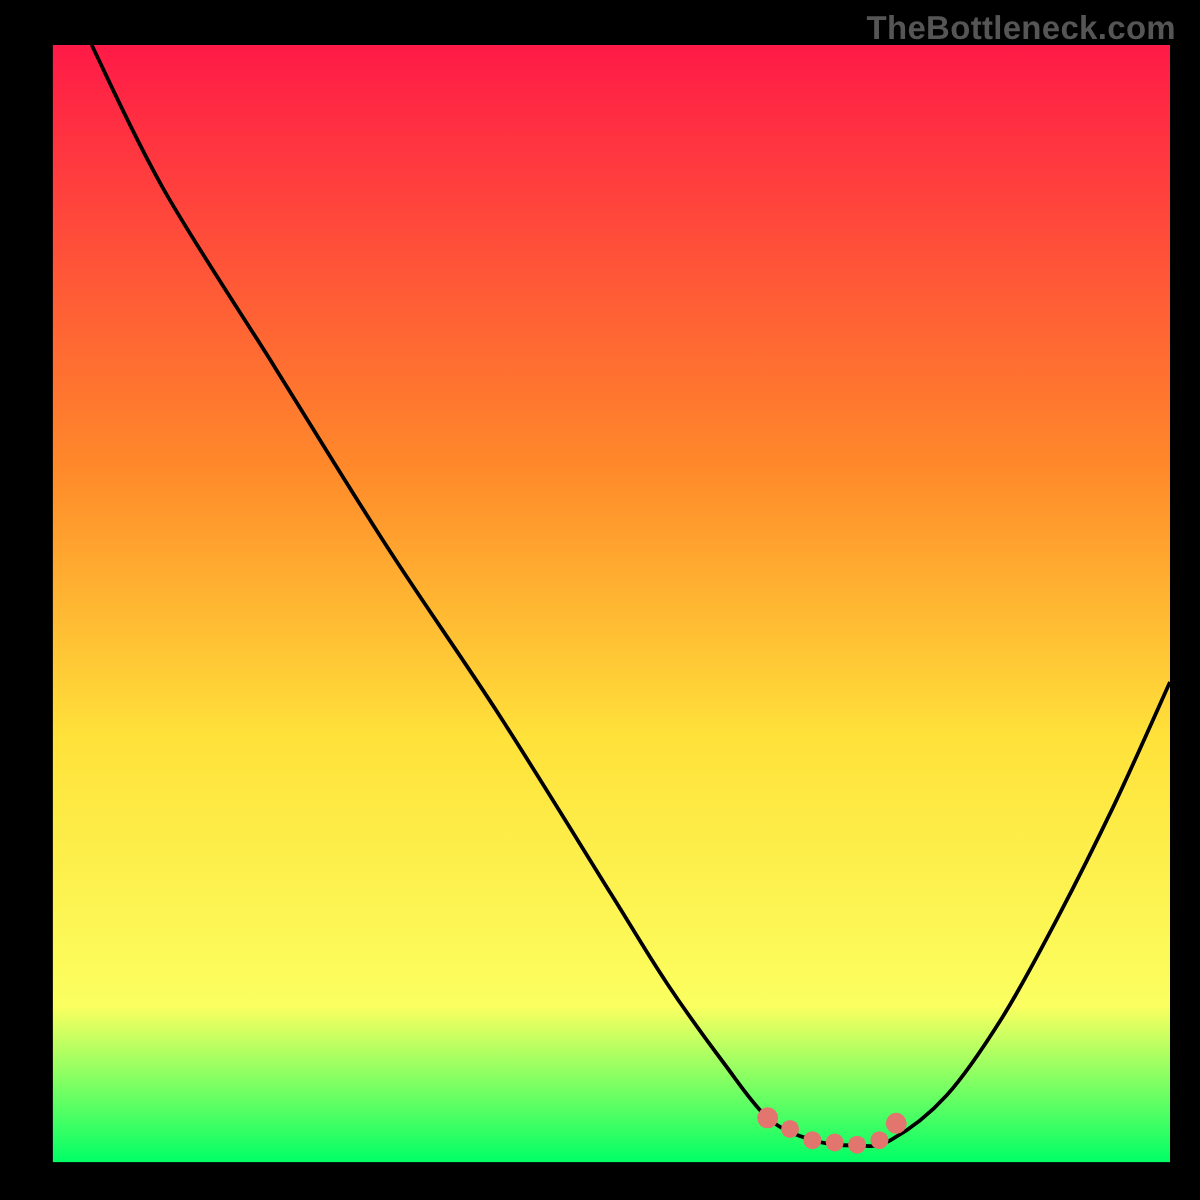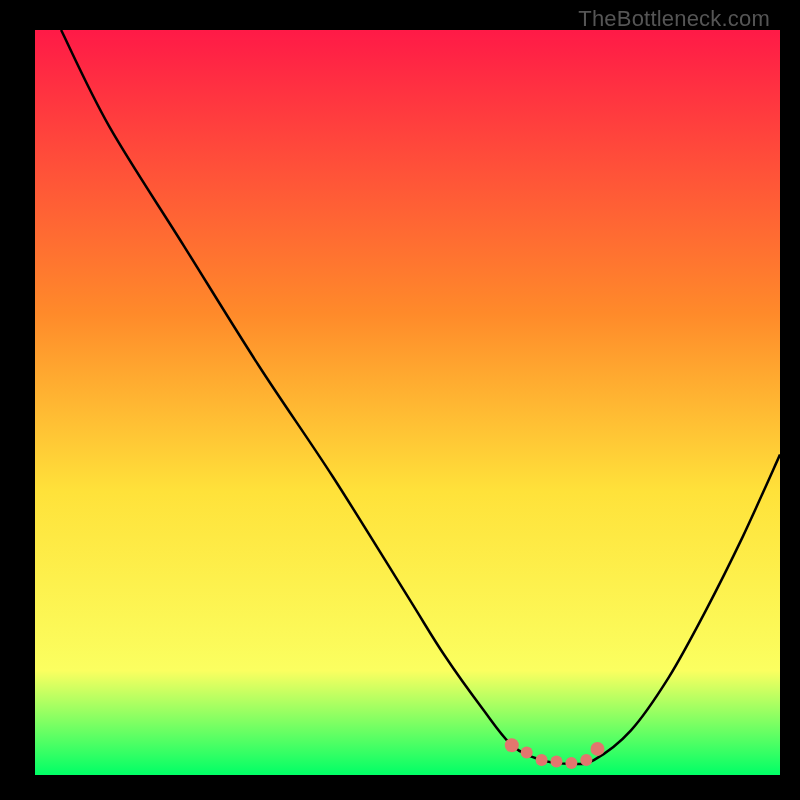--- a/index.html
+++ b/index.html
@@ -21,24 +21,24 @@
     position: absolute;
     left: 35px;
     top: 30px;
     width: 745px;
     height: 745px;
     overflow: hidden;
   }
   .watermark {
     position: absolute;
     top: 6px;
-    right: 30px;
+    right: 16px;
     color: #555;
     font-size: 22px;
-    font-weight: 400;
+    font-weight: 700;
     letter-spacing: 0.2px;
     pointer-events: none;
   }
 </style>
 </head>
 <body>
 
 <div class="outer">
 
   <div class="watermark">TheBottleneck.com</div>

